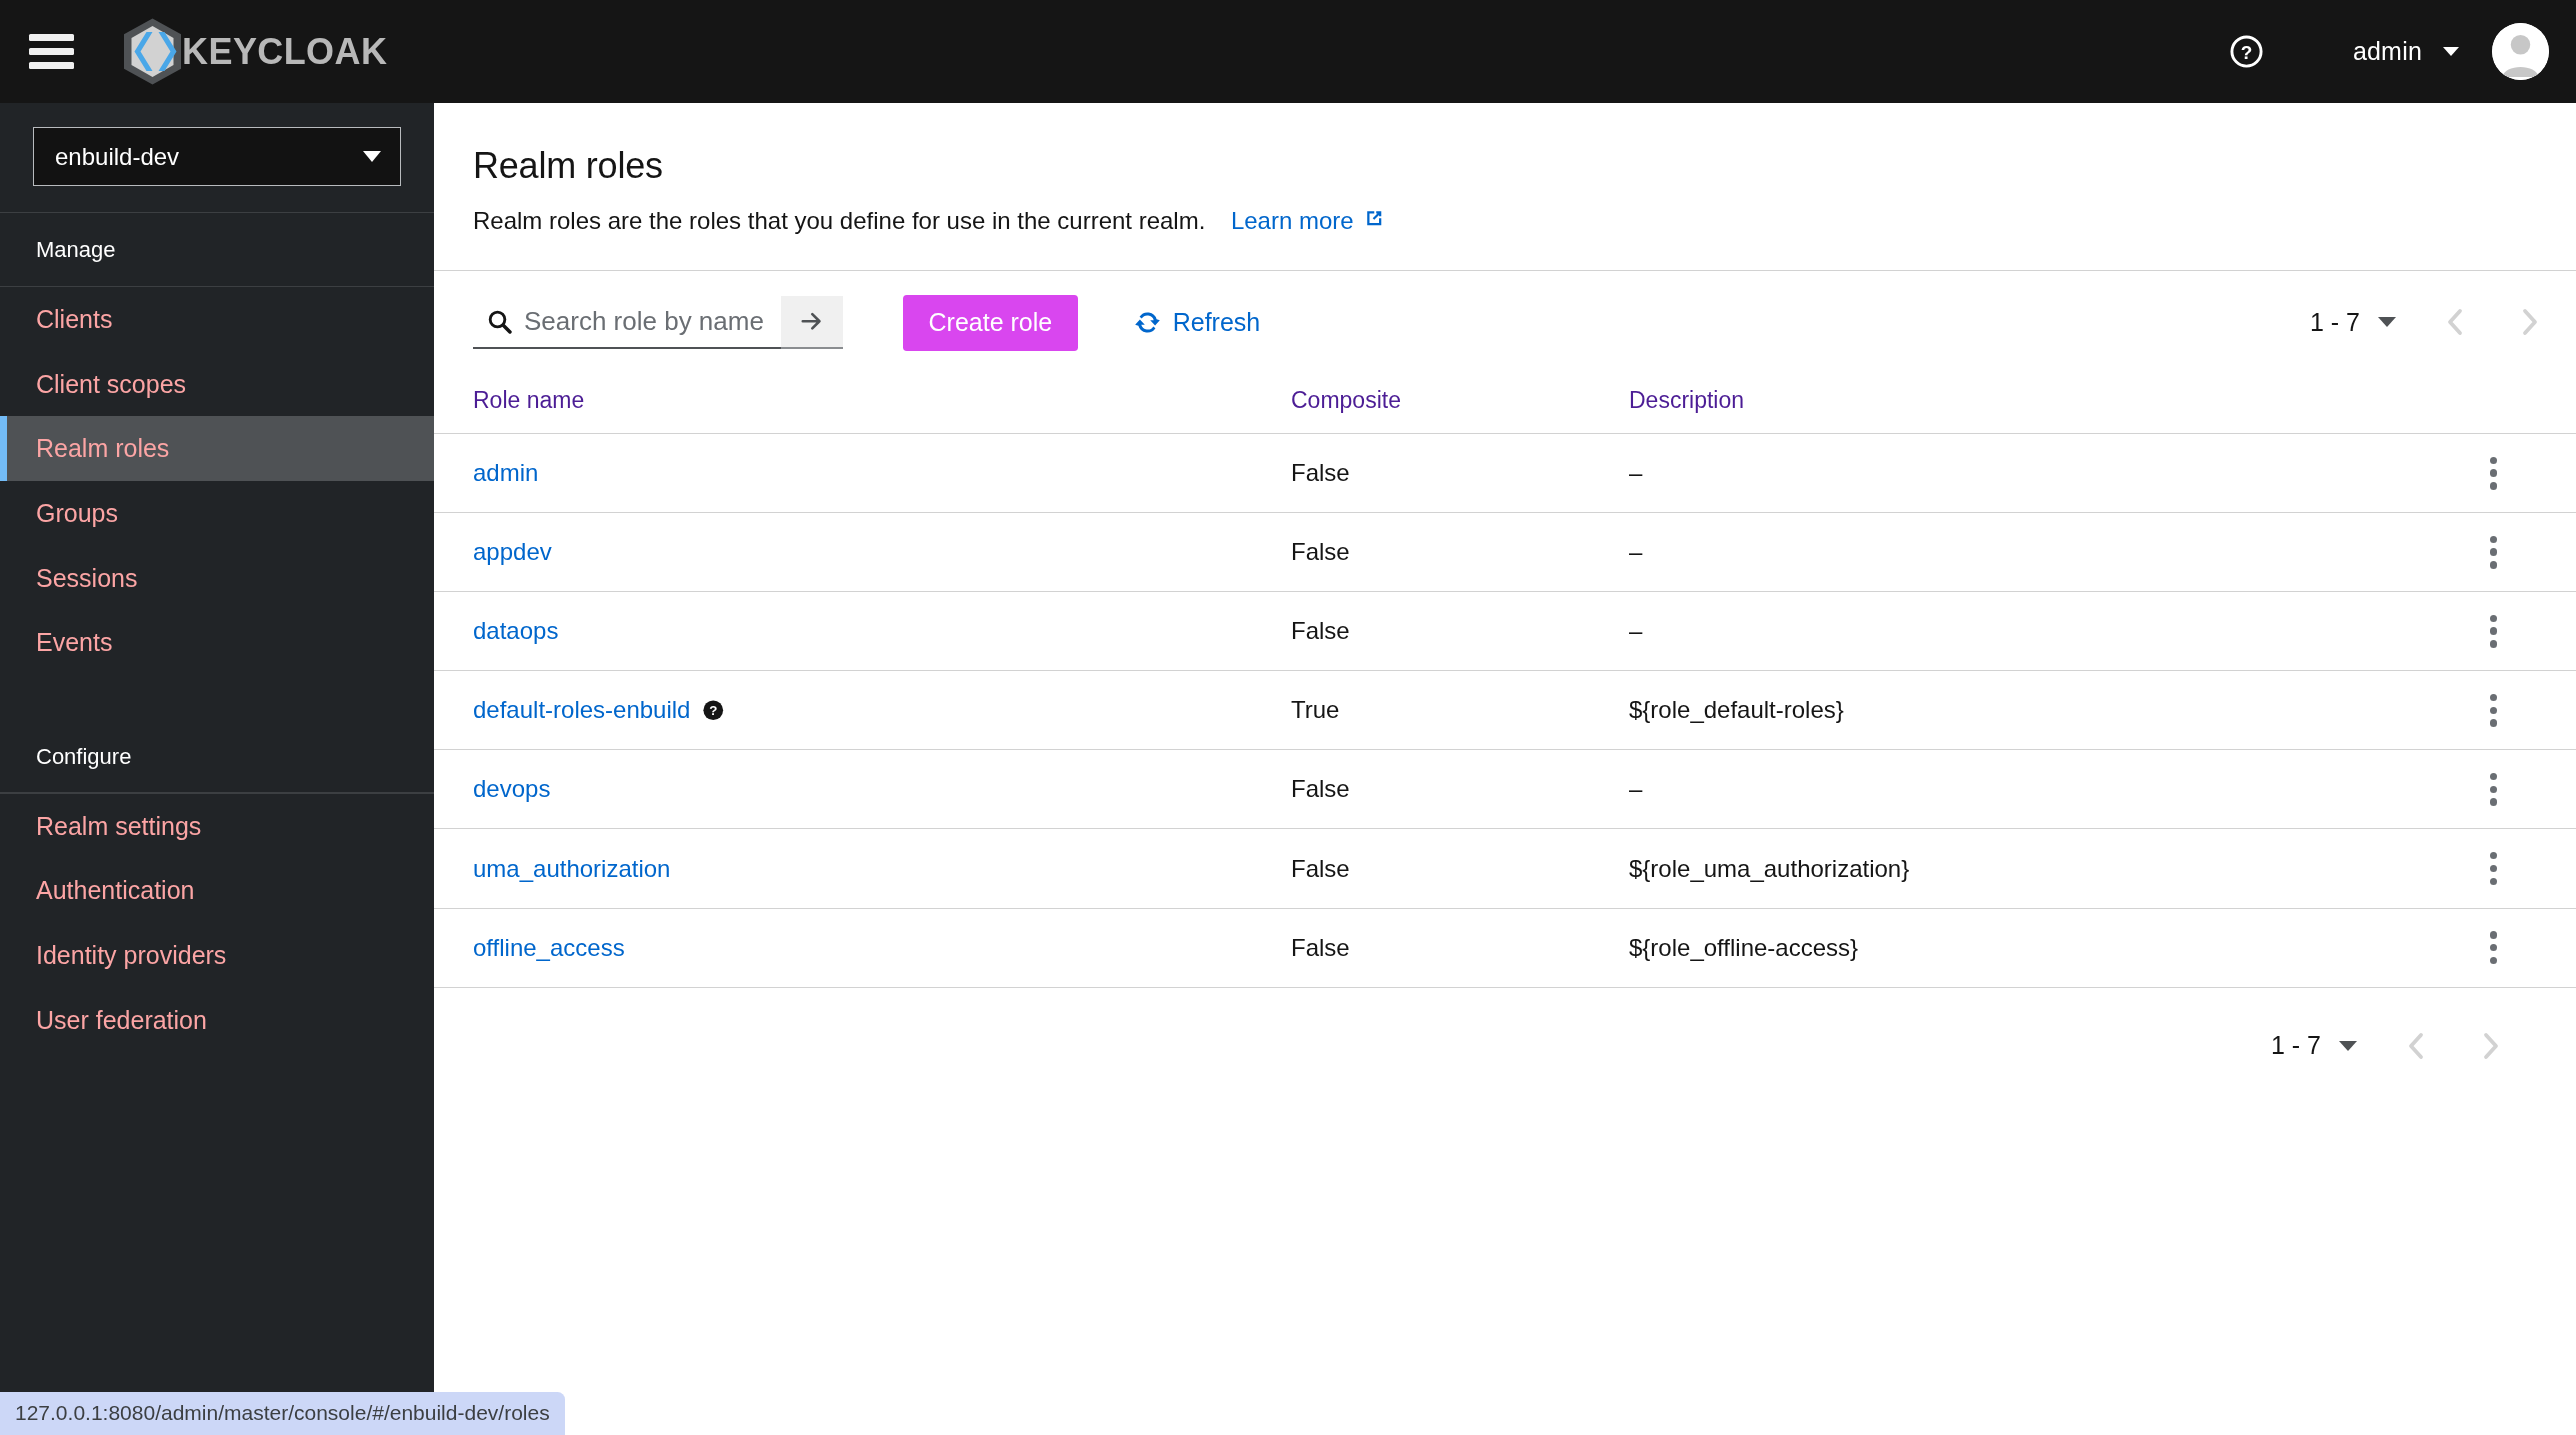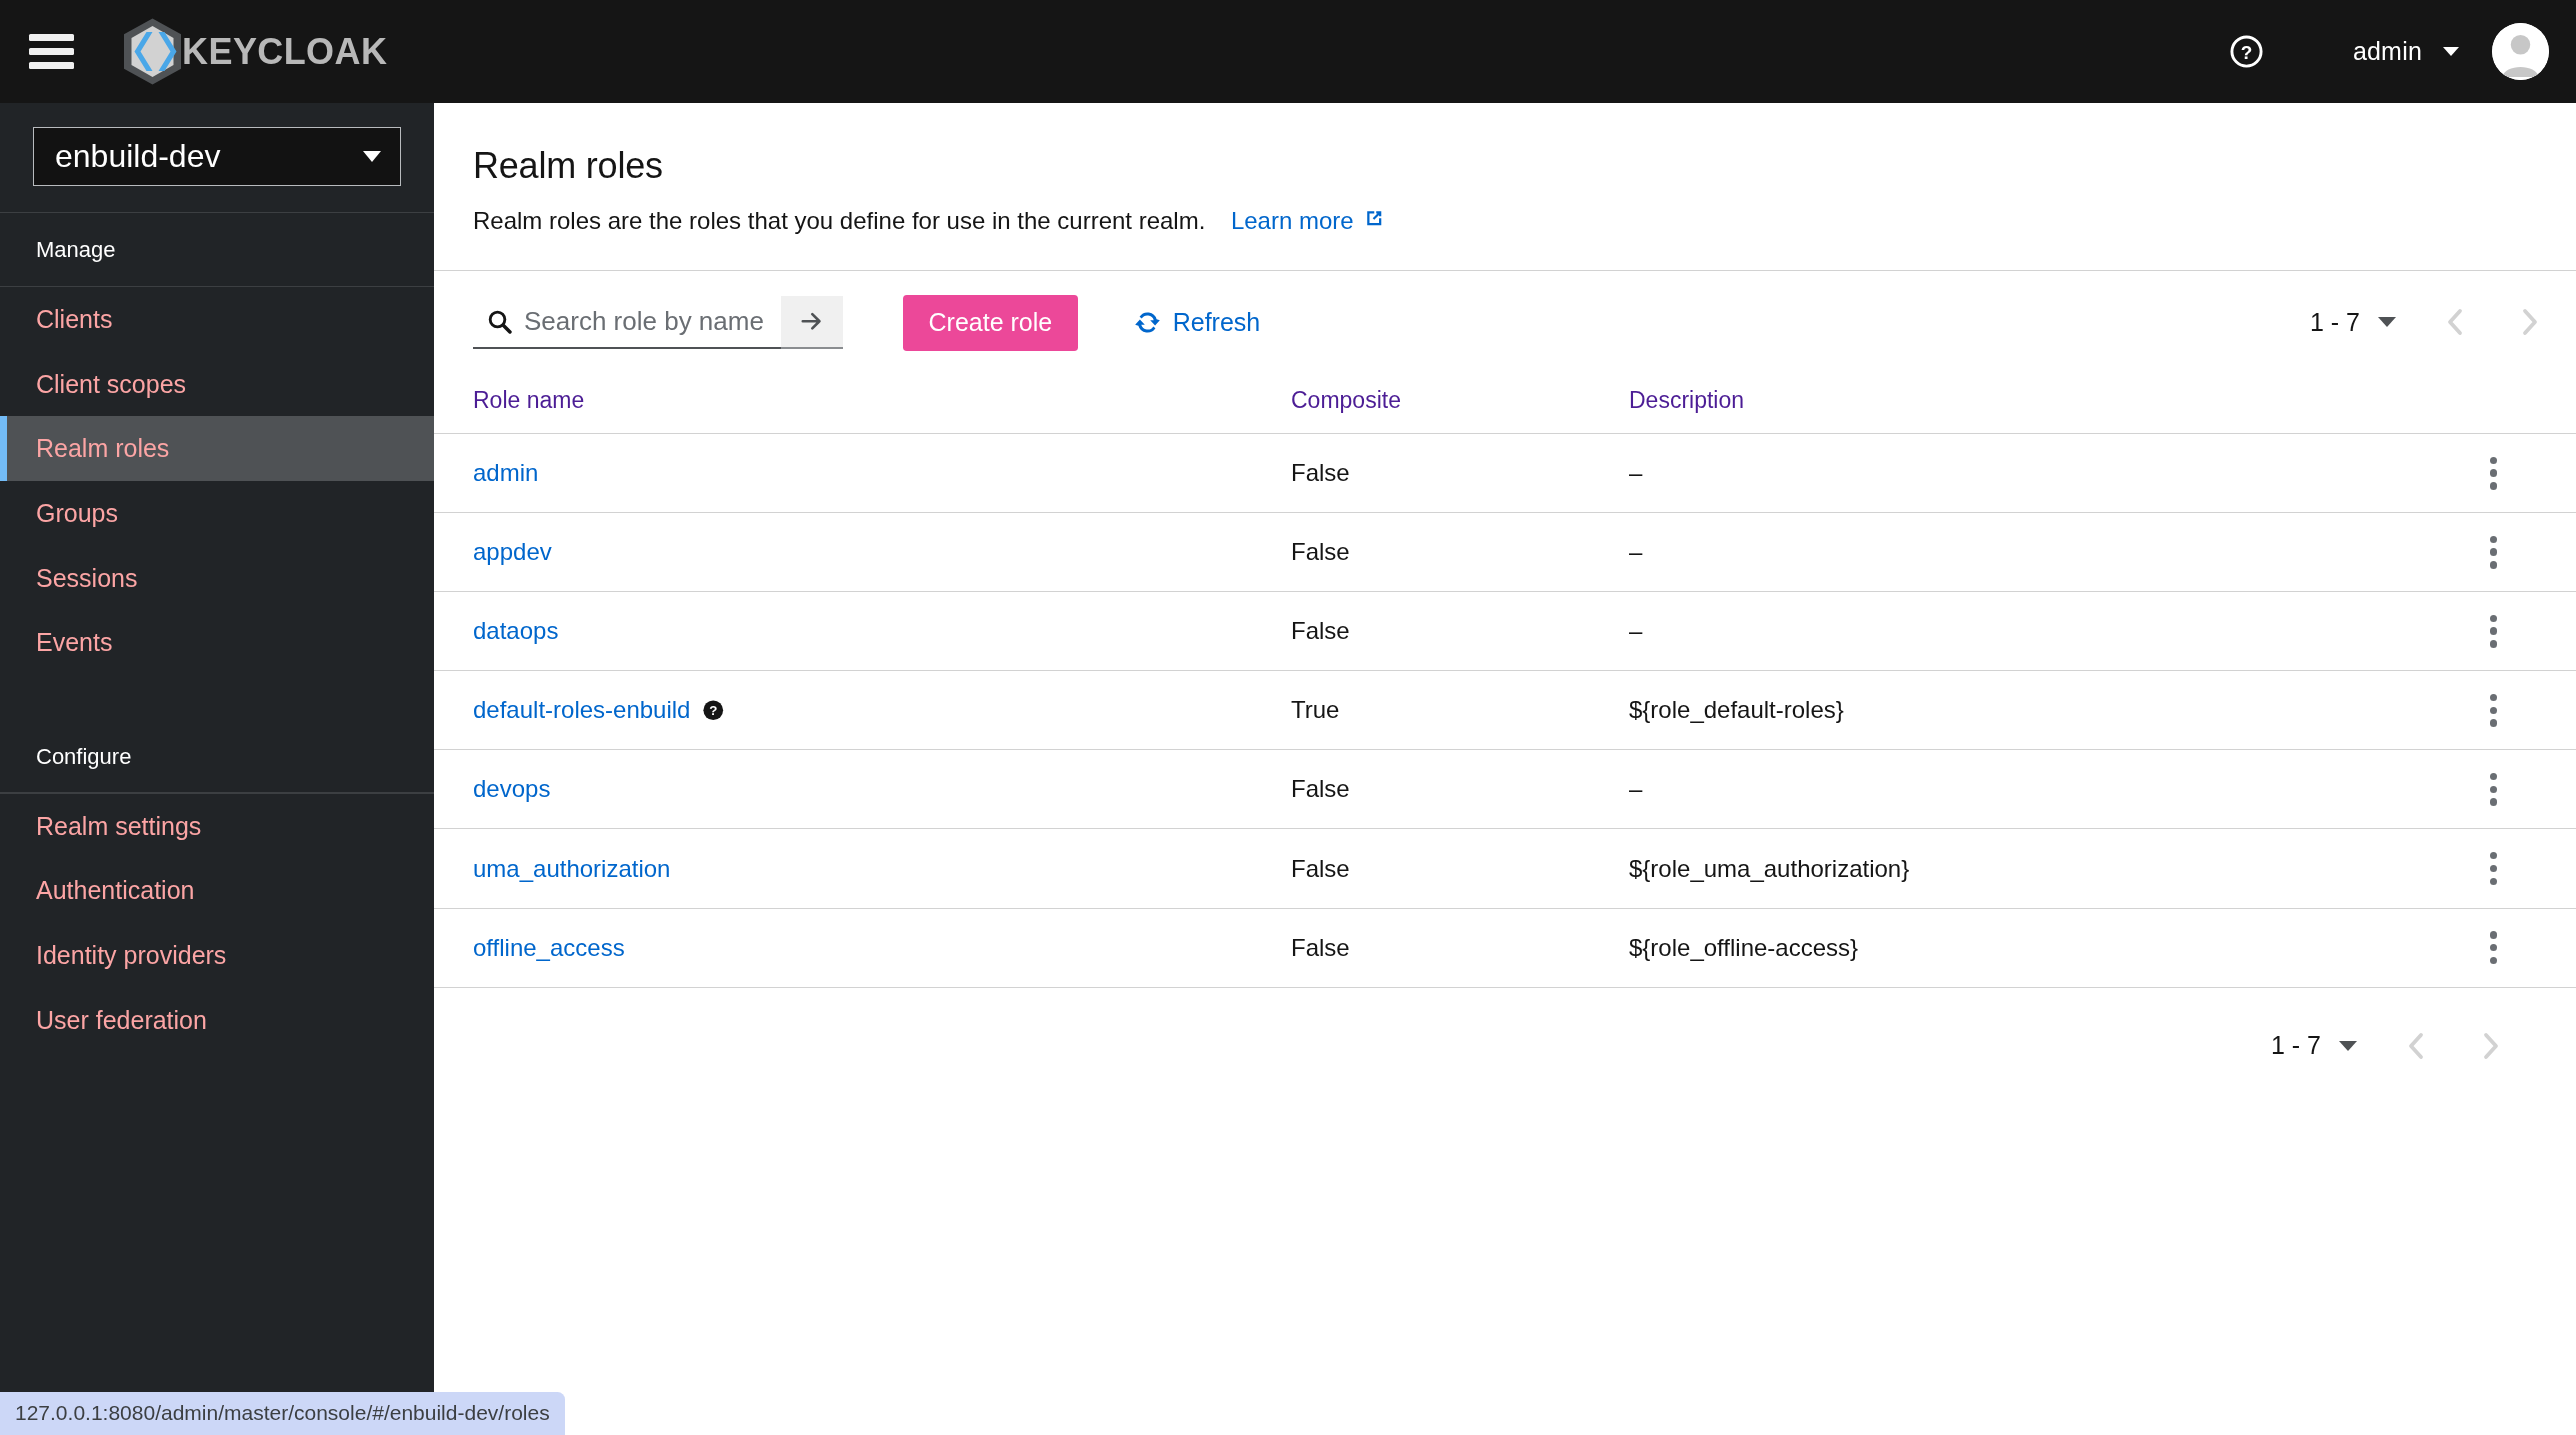--- a/index.html
+++ b/index.html
@@ -106,21 +106,21 @@
     background: #121212;
     border: 1.5px solid #b8bbbe;
     display: flex;
     align-items: center;
     justify-content: space-between;
     padding: 0 19.5px 0 21px;
     cursor: pointer;
   }
   .realm-select-label {
     color: #ffffff;
-    font-size: 32px;
+    font-size: 24px;
   }
   .realm-caret {
     width: 0; height: 0;
     border-left: 9.8px solid transparent;
     border-right: 9.8px solid transparent;
     border-top: 11.3px solid #ffffff;
   }
   .nav-sep {
     height: 1.5px;
     background: #3c3f42;
@@ -228,21 +228,21 @@
     background: #f0f0f0;
     border: none;
     border-bottom: 2.3px solid #8a8d90;
     display: flex;
     align-items: center;
     justify-content: center;
     cursor: pointer;
   }
   .create-btn {
     margin-left: 60px;
-    background: #ec4899;
+    background: #d946ef;
     color: #ffffff;
     border: none;
     border-radius: 3.8px;
     font-size: 25px;
     font-family: "Liberation Sans", sans-serif;
     padding: 0 25.5px;
     height: 56px;
     cursor: pointer;
     white-space: nowrap;
   }

